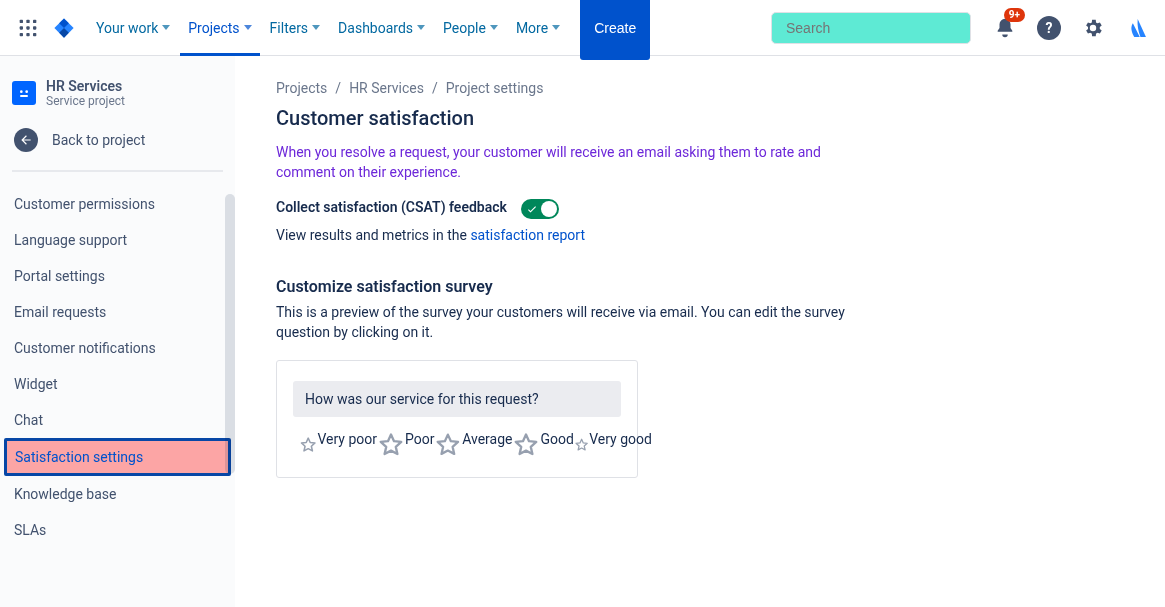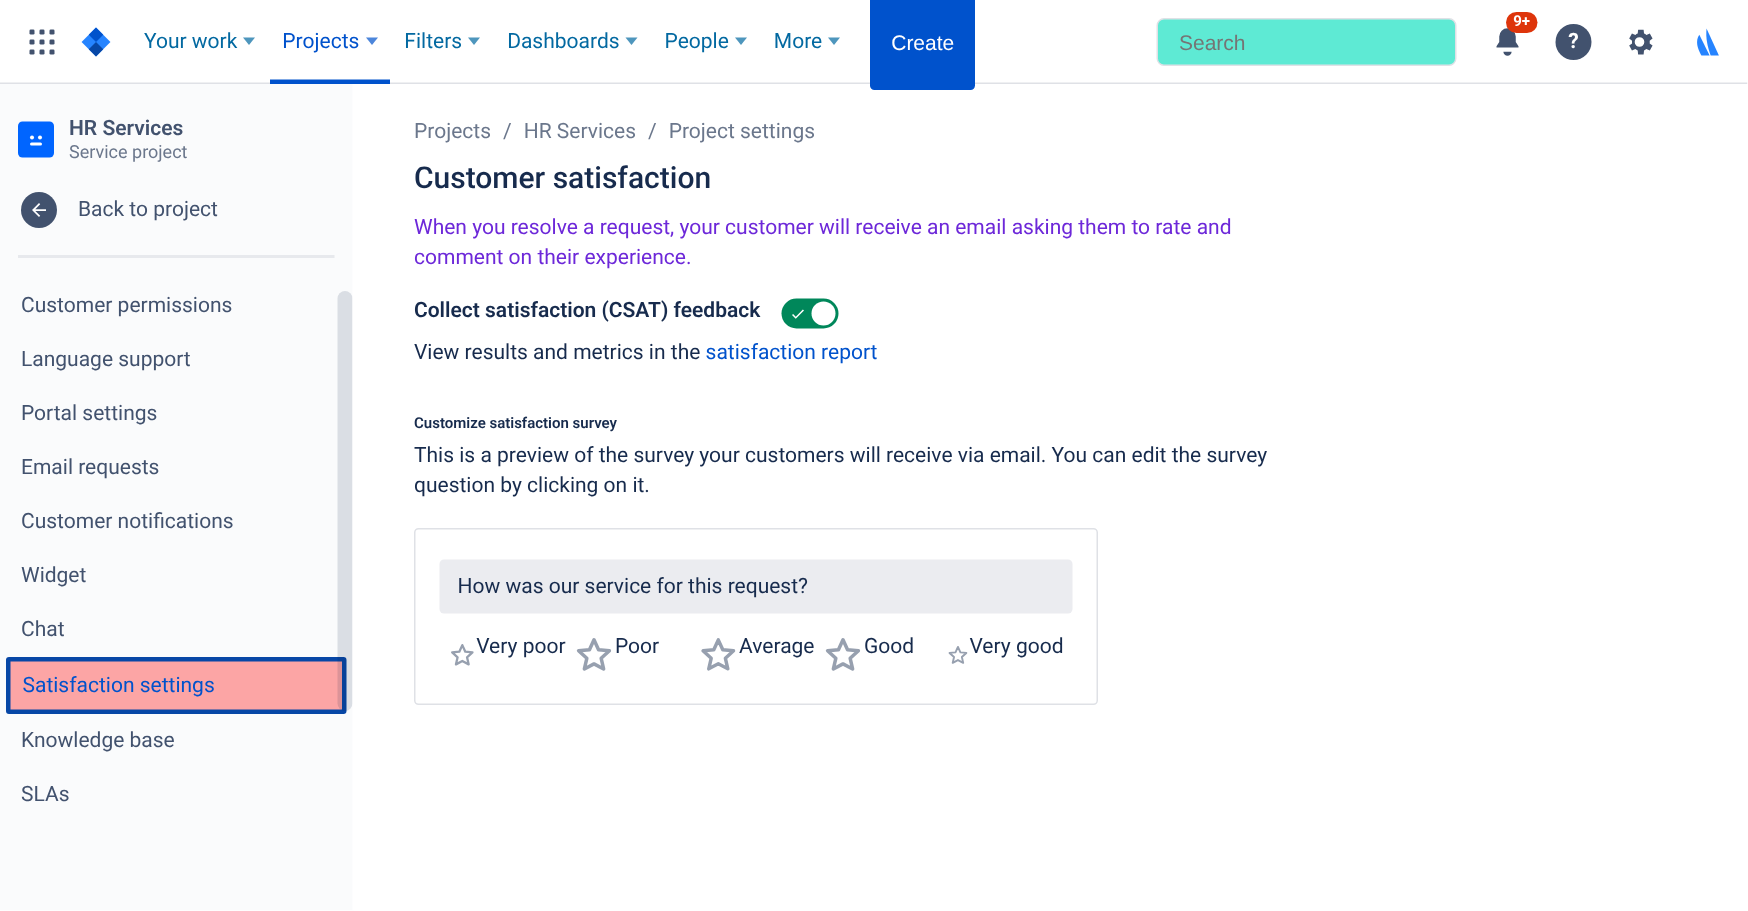--- a/index.html
+++ b/index.html
@@ -54,24 +54,24 @@
   .row-flex { display:flex; align-items:flex-start; gap:14px; }
   .sect-label { font-size:14px; font-weight:600; color:#172B4D; }
 
   .toggle { width:38px; height:20px; background:#00875A; border-radius:10px; position:relative; cursor:pointer; display:flex; align-items:center; }
   .toggle .check { position:absolute; left:5px; width:12px; height:12px; }
   .toggle .knob { position:absolute; right:2px; width:16px; height:16px; background:#fff; border-radius:50%; }
 
   .subtext { font-size:14px; color:#172B4D; margin-top:8px; margin-bottom:34px; }
   .link { color:#0052CC; cursor:pointer; }
 
-  .customize-head { font-size:10px; font-weight:600; margin-bottom:6px; }
+  .customize-head { font-size:16px; font-weight:600; margin-bottom:6px; }
   .customize-desc { font-size:14px; color:#172B4D; max-width:620px; line-height:1.45; margin-bottom:18px; }
 
-  .survey-card { border:1px solid #DFE1E6; border-radius:3px; width:456px; padding:20px 16px 18px 16px; }
+  .survey-card { border:1px solid #DFE1E6; border-radius:3px; width:362px; padding:20px 16px 18px 16px; }
   .question-box { background:#EBECF0; border-radius:3px; padding:10px 12px; font-size:14px; color:#172B4D; margin-bottom:14px; cursor:pointer; }
   .stars-row { display:flex; justify-content:space-between; padding:0 6px; }
   .star-col { display:flex; flex-direction:row; width:78px; cursor:pointer; }
   .star-col svg { width:28px; height:28px; }
   .star-label { font-size:14px; color:#172B4D; white-space:nowrap; }
 </style>
 </head>
 <body>
 
 <div class="topnav">

